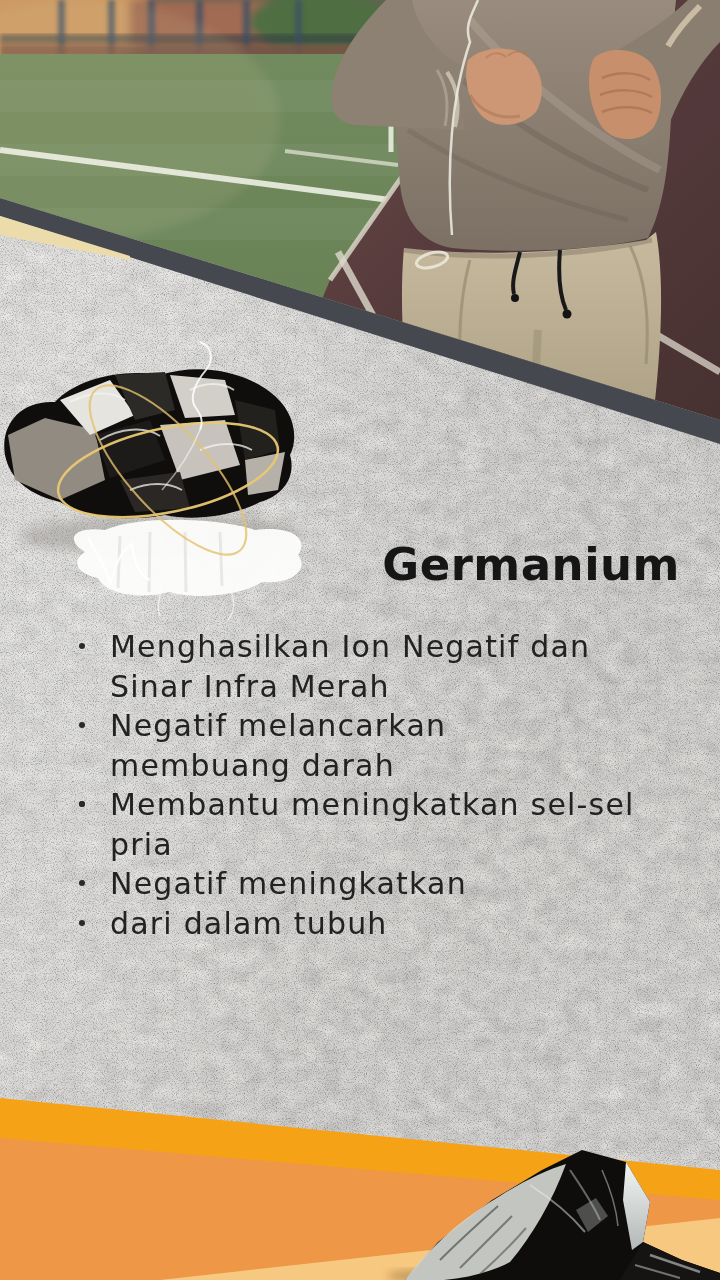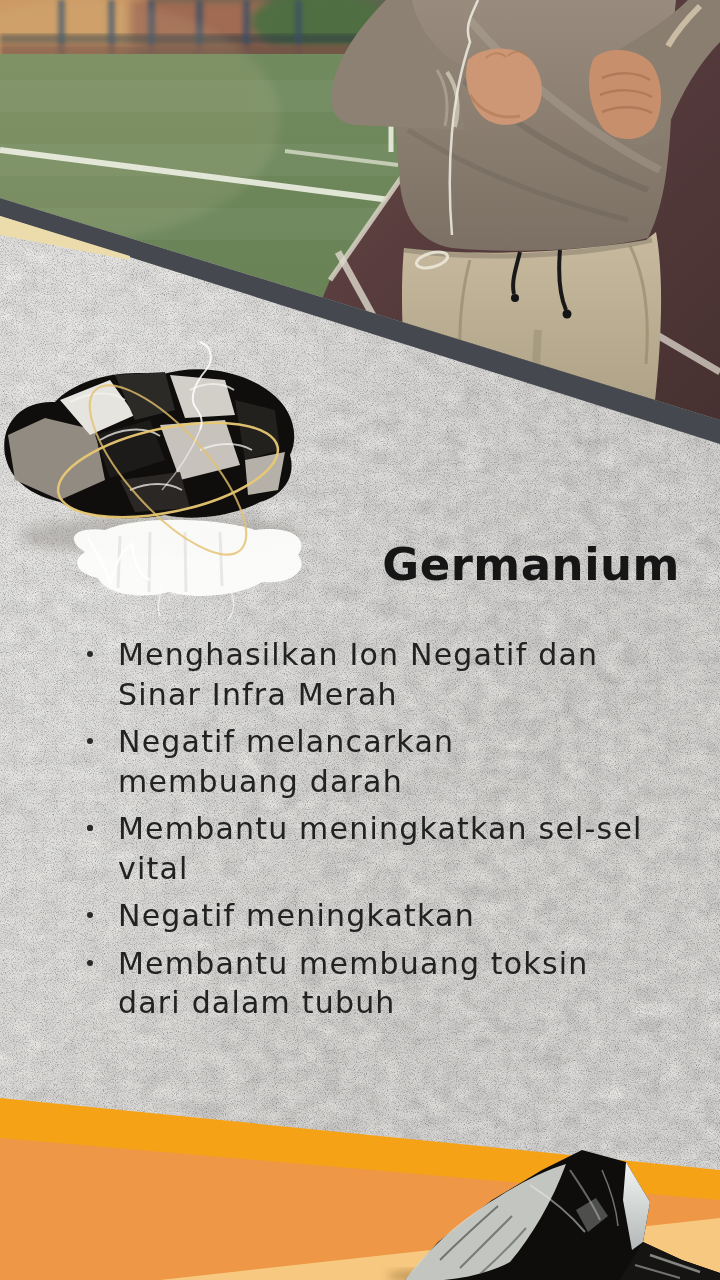--- a/index.html
+++ b/index.html
@@ -28,21 +28,21 @@
     clip-path:polygon(0 198px,720px 420px,720px 444px,0 216px);}
   .cream-sliver{z-index:6;background:#ecdcab;
     clip-path:polygon(0 216px,130px 256px,130px 260px,0 235px);}
   .stone-left{position:absolute;left:0;top:340px;z-index:7;}
   
   .title{position:absolute;top:530px;right:28px;z-index:8;margin:12px;
     font-family:"DejaVu Sans",sans-serif;font-weight:800;font-size:45px;
     line-height:45px;letter-spacing:.5px;color:#161616;}
   .benefits{position:absolute;left:76px;top:627px;width:584px;z-index:8;
     margin:0;padding:0;list-style:none;}
-  .benefits li{position:relative;margin:8px;padding:0 0 0 34px;
+  .benefits li{position:relative;margin:0;padding:0 0 0 34px;
     font-size:30px;line-height:39.5px;letter-spacing:1.2px;color:#222;}
   .benefits .dot{position:absolute;left:3px;top:16px;width:6px;height:6px;
     border-radius:50%;background:#2a2a2a;}
   .benefits .line{white-space:nowrap;}
 </style>
 </head>
 <body>
 
 <div class="canvas">
 
@@ -254,25 +254,25 @@
       <li>
       <span class="dot"></span>
       <span class="lines"><div class="line">Negatif melancarkan</div><div class="line">membuang darah</div></span>
     </li>
       <li>
       <span class="dot"></span>
       <span class="lines"></span>
     </li>
       <li>
       <span class="dot"></span>
-      <span class="lines"><div class="line">Membantu meningkatkan sel-sel</div><div class="line">vital</div></span>
+      <span class="lines"><div class="line">Membantu meningkatkan sel-sel</div><div class="line">pria</div></span>
     </li>
       <li>
       <span class="dot"></span>
       <span class="lines"><div class="line">Negatif meningkatkan</div></span>
     </li>
       <li>
       <span class="dot"></span>
-      <span class="lines"><div class="line">Membantu membuang toksin</div><div class="line">dari dalam tubuh</div></span>
+      <span class="lines"><div class="line">dari dalam tubuh</div></span>
     </li>
     </ul>
 
 </div>
 
 </body></html>

